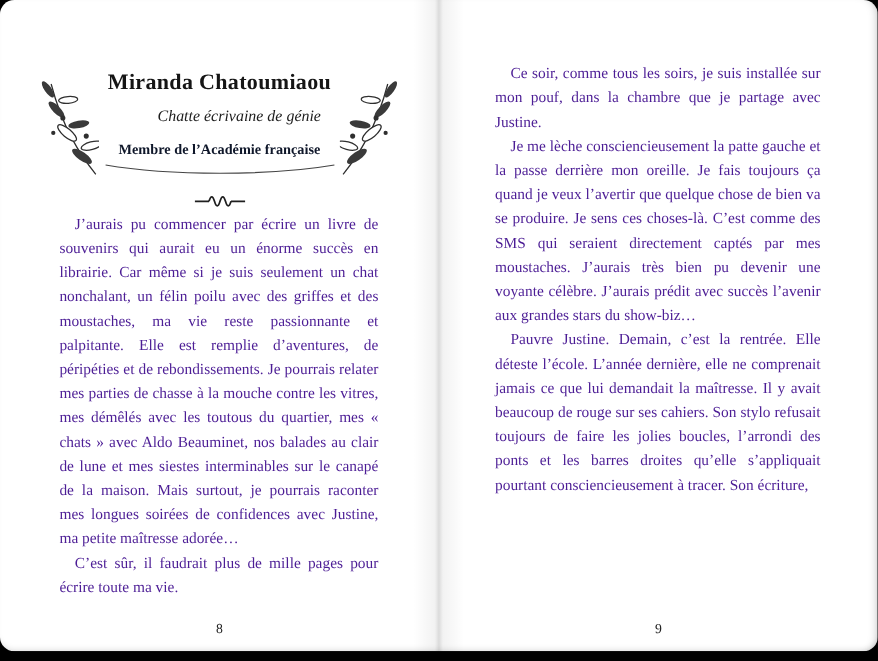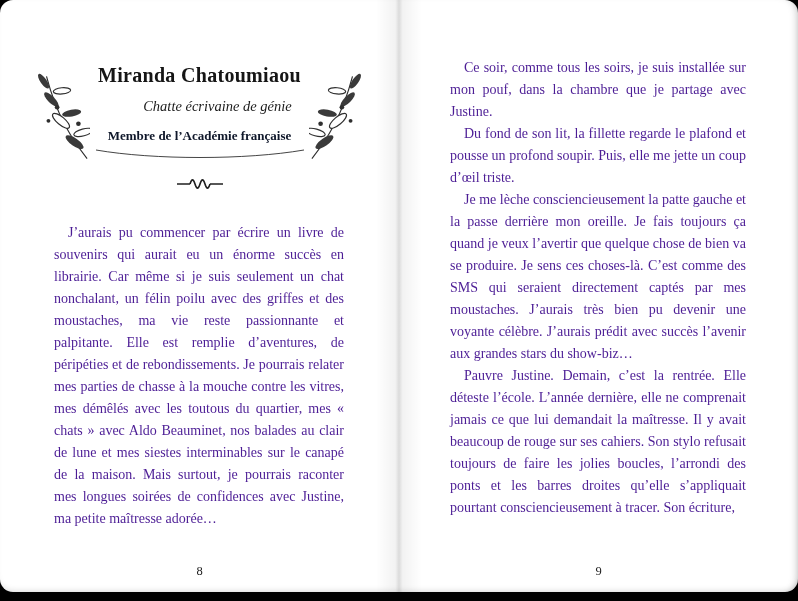--- a/index.html
+++ b/index.html
@@ -85,21 +85,21 @@
   .divider { text-align: center; margin-top: 15px; }
 
   .body-text {
     color: #4c1d95;
     font-size: 14px;
     line-height: 22px;
     text-align: justify;
     hyphens: auto;
     -webkit-hyphens: auto;
   }
-  .page.left  .body-text { margin: 28px 55px 0 54px; }
+  .page.left  .body-text { margin: 0 55px 0 54px; }
   .page.right .body-text { margin: 0 52px 0 51px; padding-top: 57px; }
   .body-para { text-indent: 14px; }
 
   .page-number {
     position: absolute;
     bottom: 13px;
     left: 0; right: 0;
     text-align: center;
     font-size: 12.5px;
     color: #222;
@@ -166,29 +166,29 @@
       <div class="divider">
         <svg width="46" height="12" viewBox="0 0 46 12">
           <path d="M0 6 H13" stroke="#1f1f1f" stroke-width="1.6" fill="none"></path>
           <path d="M13 6 c1.6 -5.5 3.4 -5.5 5 0 c1.6 5.5 3.4 5.5 5 0 c1.6 -5.5 3.4 -5.5 5 0 c1.6 5.5 3.4 5.5 5 0" stroke="#1f1f1f" stroke-width="1.6" fill="none"></path>
           <path d="M33 6 H46" stroke="#1f1f1f" stroke-width="1.6" fill="none"></path>
         </svg>
       </div>
 
       <div class="body-text">
           <p class="body-para">J’aurais pu commencer par écrire un livre de souvenirs qui aurait eu un énorme succès en librairie. Car même si je suis seulement un chat nonchalant, un félin poilu avec des griffes et des moustaches, ma vie reste passionnante et palpitante. Elle est remplie d’aventures, de péripéties et de rebondissements. Je pourrais relater mes parties de chasse à la mouche contre les vitres, mes démêlés avec les toutous du quartier, mes « chats » avec Aldo Beauminet, nos balades au clair de lune et mes siestes interminables sur le canapé de la maison. Mais surtout, je pourrais raconter mes longues soirées de confidences avec Justine, ma petite maîtresse adorée…</p>
+          <p class="body-para">C’est sûr, il faudrait plus de mille pages pour écrire toute ma vie.</p>
         </div>
 
       <div class="page-number">8</div>
     </section>
 
     <section class="page right">
       <div class="body-text">
           <p class="body-para">Ce soir, comme tous les soirs, je suis installée sur mon pouf, dans la chambre que je partage avec Justine.</p>
-          <p class="body-para">Du fond de son lit, la fillette regarde le plafond et pousse un profond soupir. Puis, elle me jette un coup d’œil triste.</p>
           <p class="body-para">Je me lèche consciencieusement la patte gauche et la passe derrière mon oreille. Je fais toujours ça quand je veux l’avertir que quelque chose de bien va se produire. Je sens ces choses-là. C’est comme des SMS qui seraient directement captés par mes moustaches. J’aurais très bien pu devenir une voyante célèbre. J’aurais prédit avec succès l’avenir aux grandes stars du show-biz…</p>
           <p class="body-para">Pauvre Justine. Demain, c’est la rentrée. Elle déteste l’école. L’année dernière, elle ne comprenait jamais ce que lui demandait la maîtresse. Il y avait beaucoup de rouge sur ses cahiers. Son stylo refusait toujours de faire les jolies boucles, l’arrondi des ponts et les barres droites qu’elle s’appliquait pourtant consciencieusement à tracer. Son écriture,</p>
         </div>
 
       <div class="page-number">9</div>
     </section>
 
     <div class="gutter"></div>
   </div>
 

